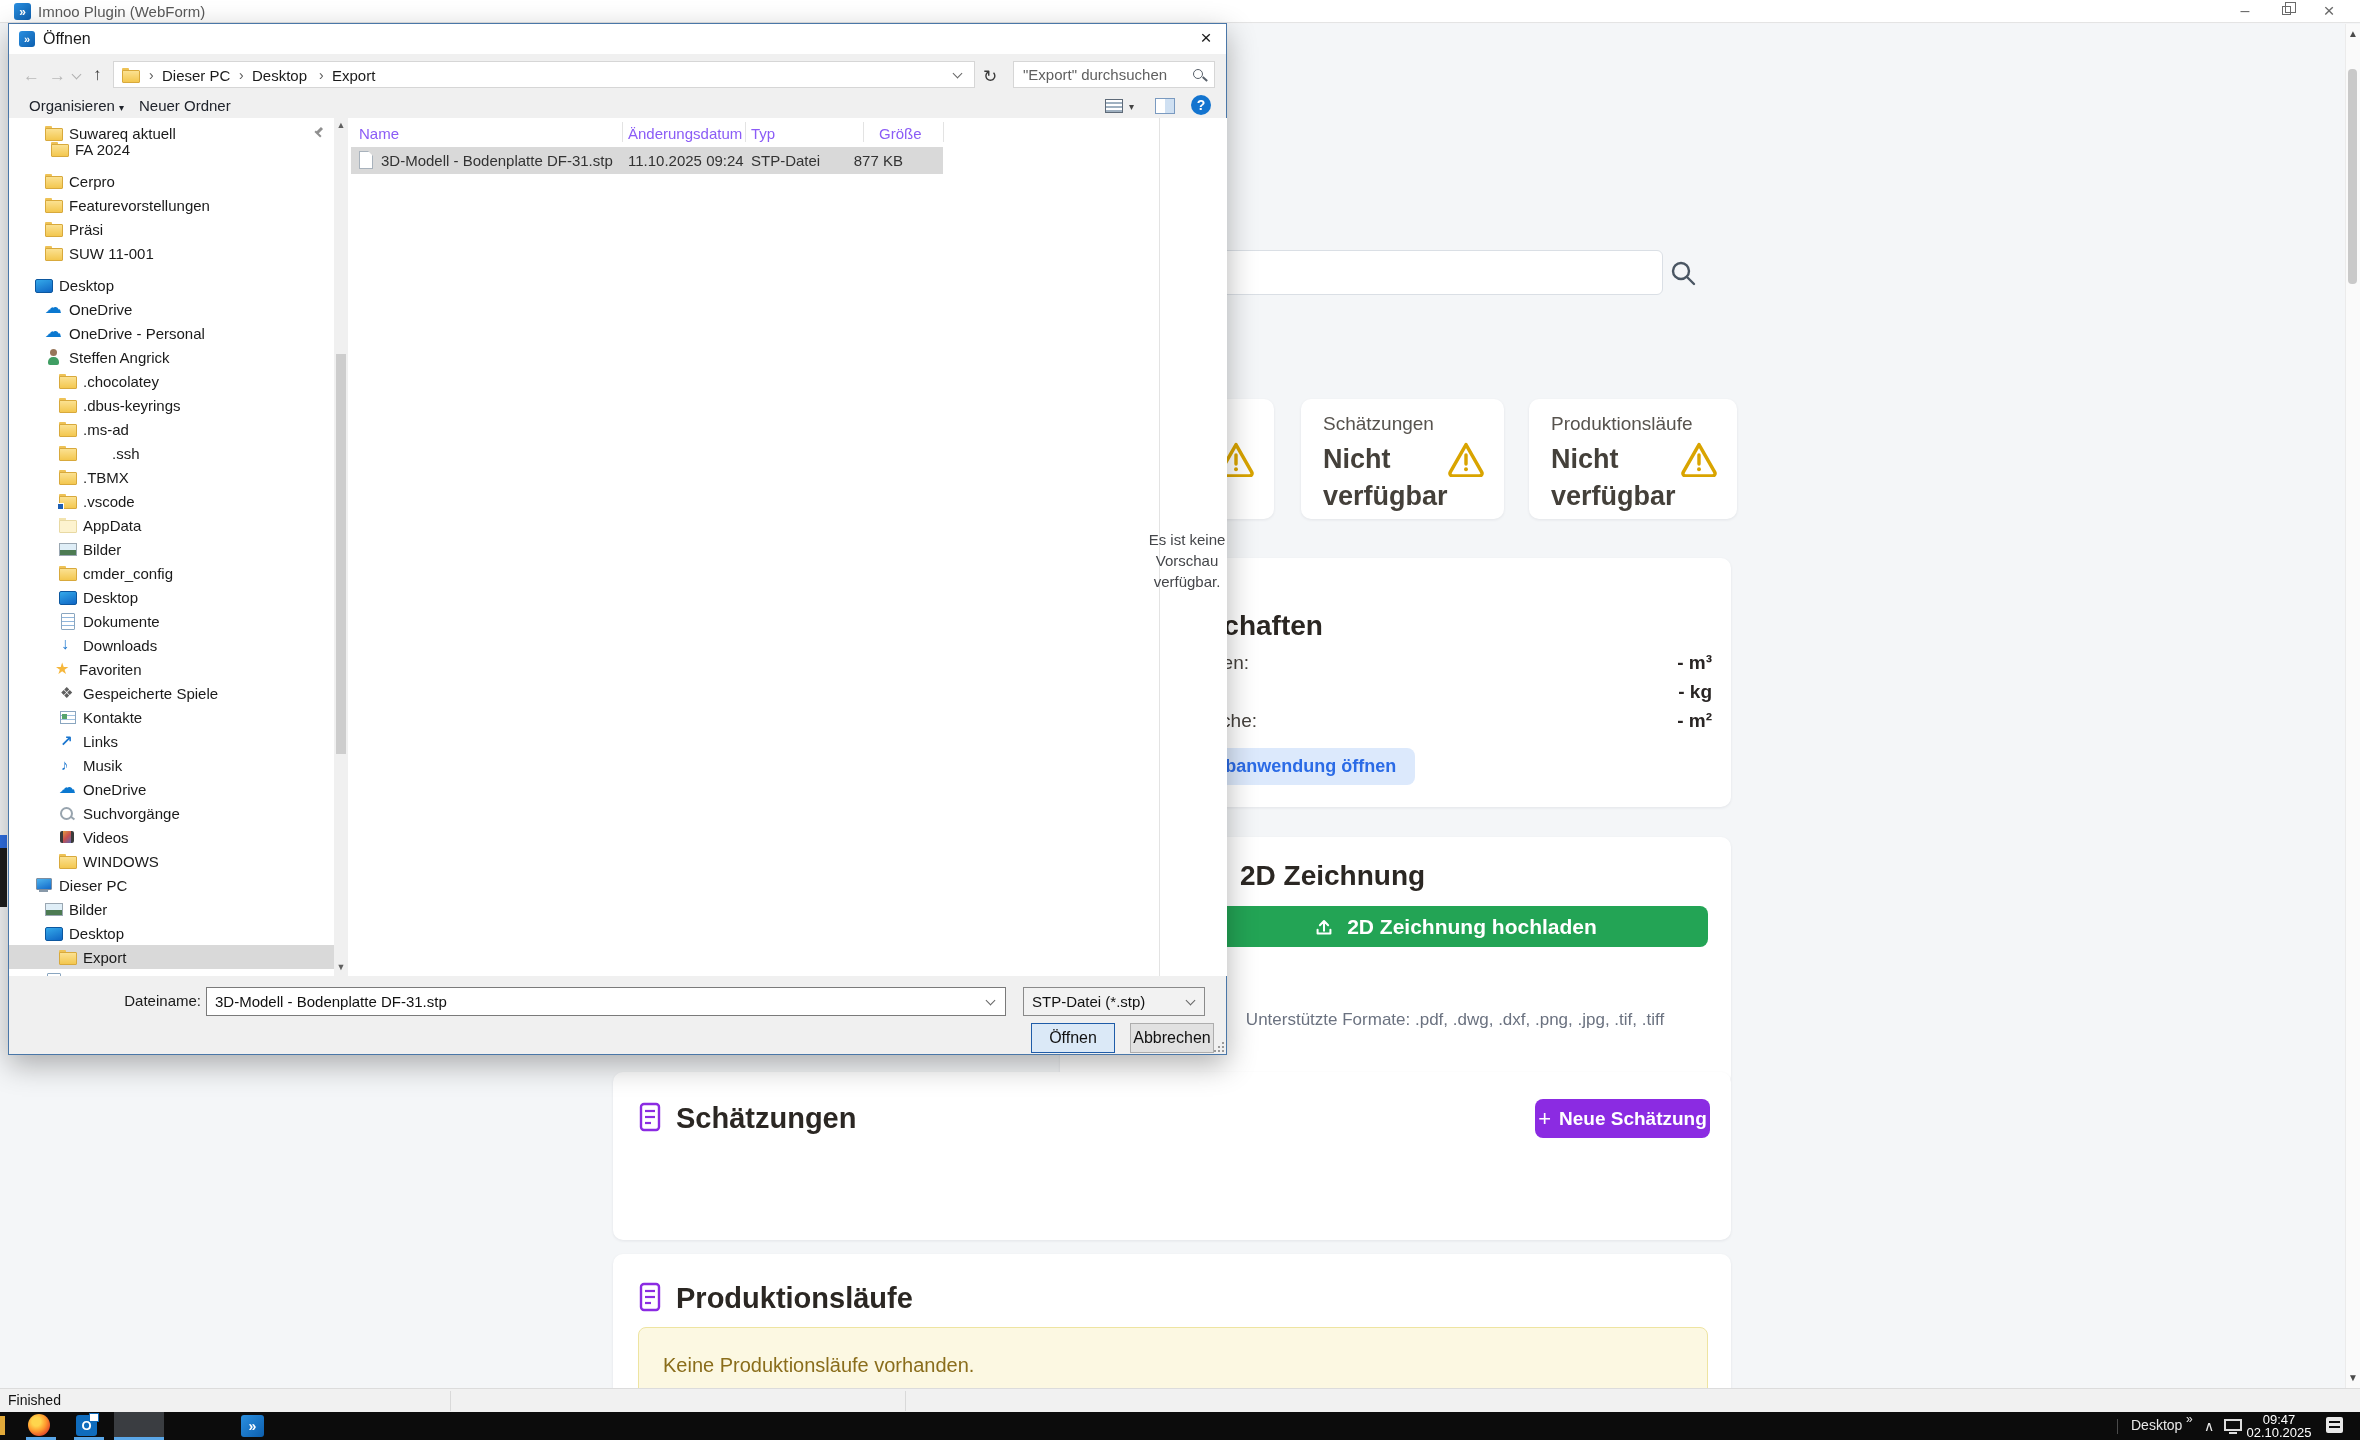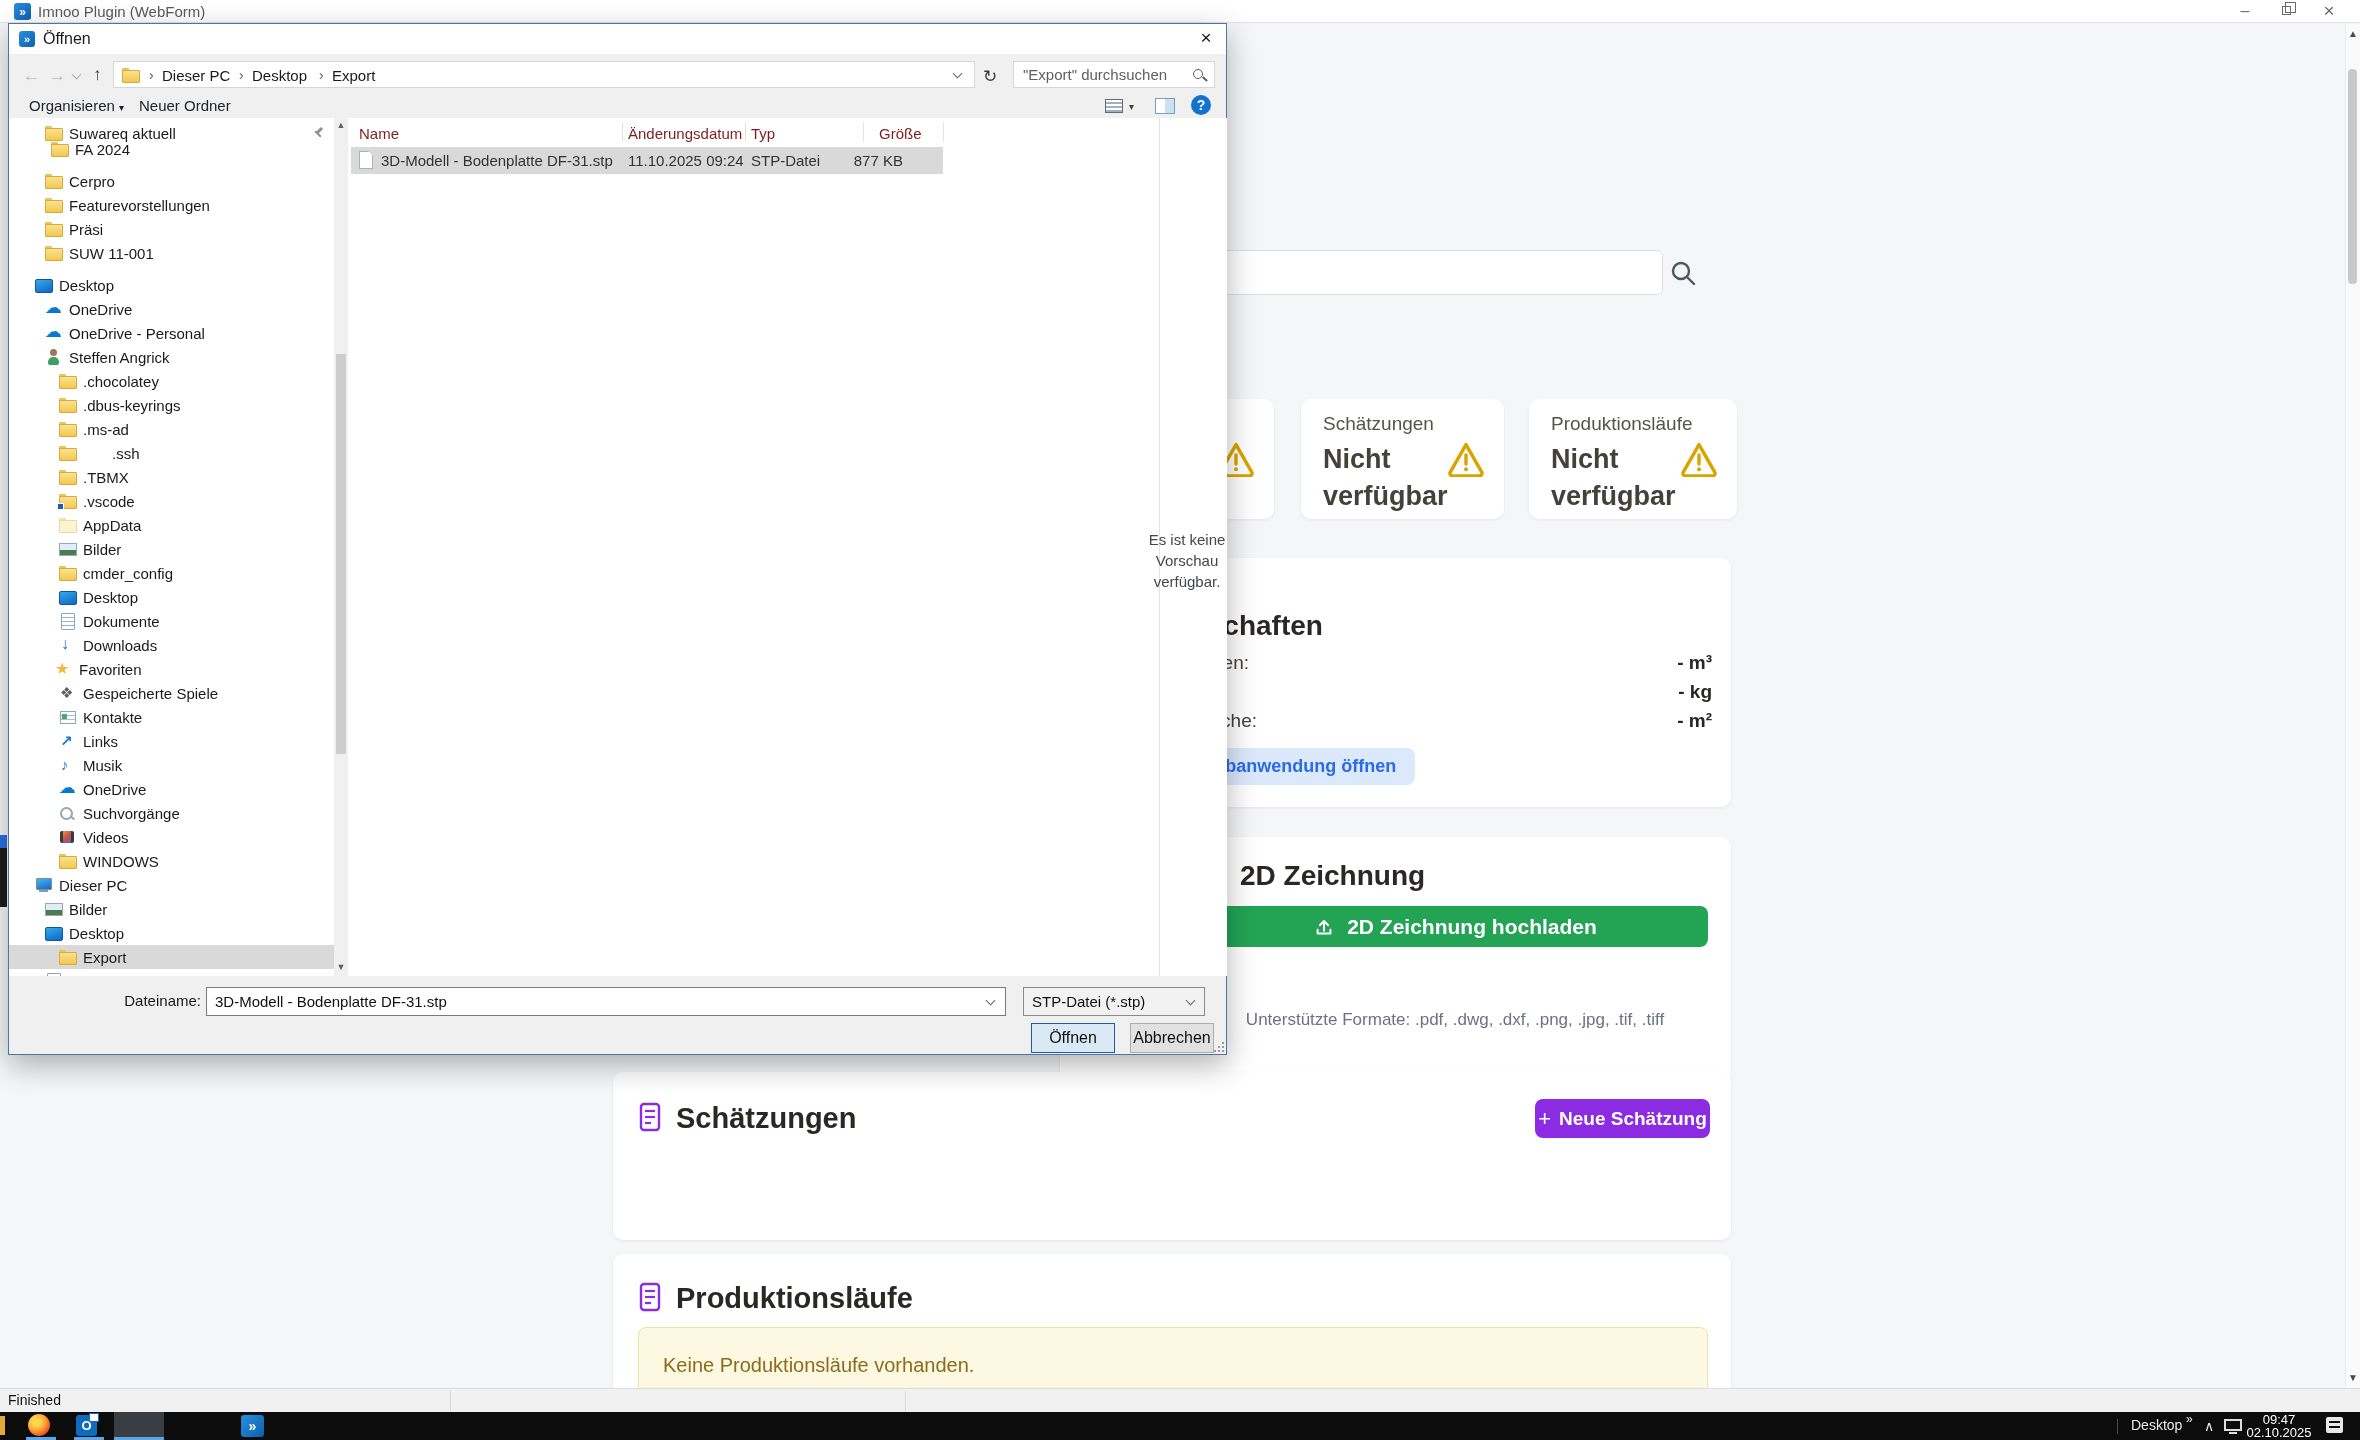--- a/index.html
+++ b/index.html
@@ -54,21 +54,21 @@
   .crumb-box{left:104px;top:37px;width:862px;height:27px;background:#fff;border:1px solid #d6d6d6;}
   .crumb-txt{font-size:15px;color:#1a1a1a;}
   .crumb-sep{font-size:14px;color:#5a5a5a;padding:0 9px;}
   .srch-box{left:1004px;top:37px;width:202px;height:27px;background:#fff;border:1px solid #d6d6d6;}
   .srch-txt{position:absolute;left:9px;top:4px;font-size:15px;color:#5f5f5f;}
   .mini-mag{position:absolute;width:16px;height:16px;}
   .mini-mag::before{content:"";position:absolute;left:1px;top:2px;width:8px;height:8px;border:1.8px solid #58606a;border-radius:50%;}
   .mini-mag::after{content:"";position:absolute;left:10px;top:11px;width:6px;height:1.8px;background:#58606a;transform:rotate(42deg);}
   .cmdbar-txt{font-size:15px;color:#20242c;}
   .white-area{left:1px;top:94px;width:1217px;height:858px;background:#fff;}
-  .hdr-lbl{position:absolute;top:7px;font-size:15px;color:#7f1d1d;}
+  .hdr-lbl{position:absolute;top:7px;font-size:15px;color:#8b5cf6;}
   .hdr-sep{position:absolute;top:4px;width:1px;height:20px;background:#e3e3e3;}
   .sort-chev{position:absolute;border-color:#6a7a8a;transform:rotate(225deg);width:6px;height:6px;}
   .frow{position:absolute;left:341px;top:29px;width:592px;height:27px;background:#d9d9d9;}
   .fcell{position:absolute;top:5px;font-size:15px;color:#333;}
   .doc-ic{position:absolute;left:8px;top:4px;width:14px;height:18px;background:#fff;border:1px solid #a8b2bc;}
   .doc-ic::before{content:"";position:absolute;right:-1px;top:-1px;border-style:solid;border-width:0 5px 5px 0;border-color:transparent #d9d9d9 transparent transparent;}
   .prev-divider{left:1150px;top:94px;width:1px;height:858px;background:#e3e3e3;}
   .preview-txt{left:1138px;top:505px;width:80px;text-align:center;font-size:15px;line-height:21px;color:#44464a;}
   .tree{left:0px;top:94px;width:325px;height:858px;overflow:hidden;background:#fff;}
   .trow{position:absolute;left:0;width:325px;height:24px;display:flex;align-items:center;gap:7px;}

